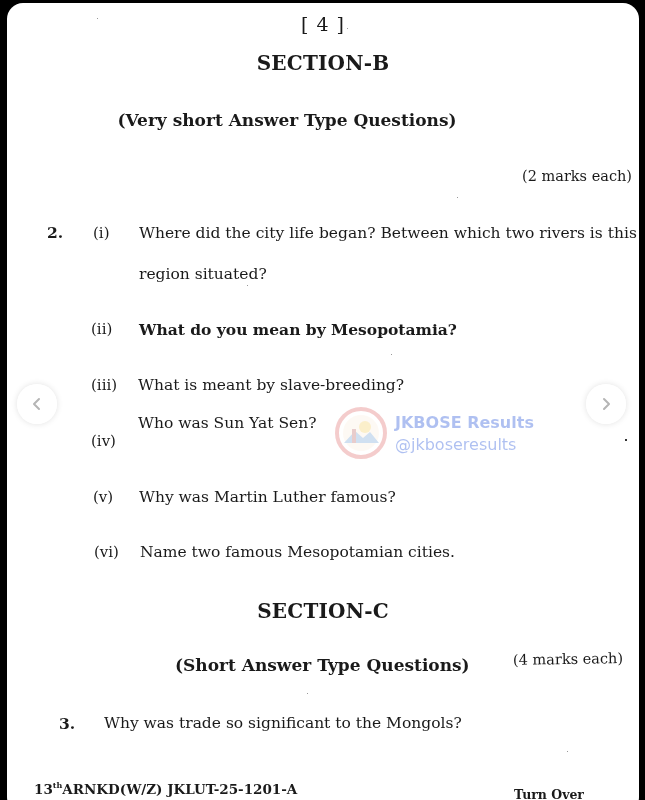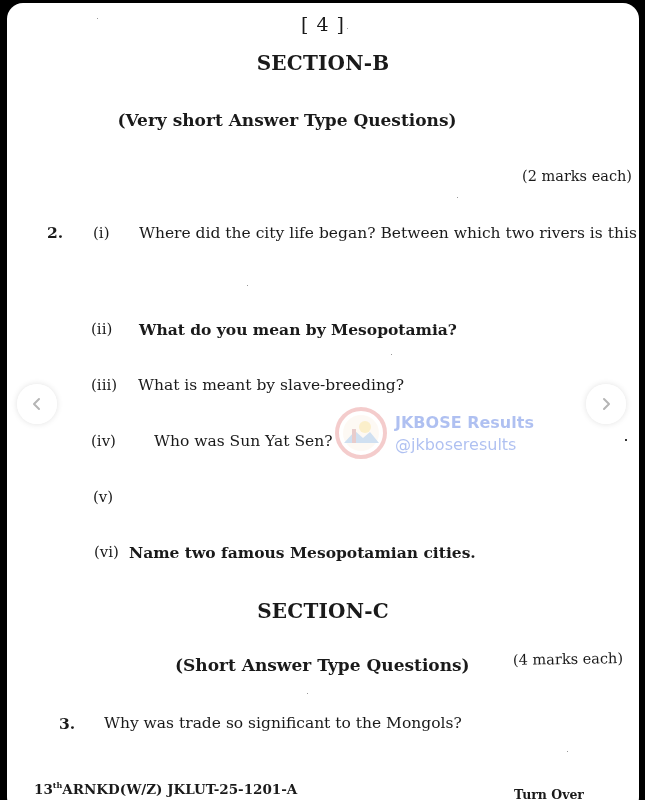--- a/index.html
+++ b/index.html
@@ -40,34 +40,36 @@
   <div class="abs page-num">[ 4 ]</div>
 
   <div class="abs sec-title" style="top:48px;">SECTION-B</div>
   <div class="abs sec-sub" style="left:0;width:560px;top:107px;">(Very short Answer Type Questions)</div>
   <div class="abs marks" style="left:515px;top:165px;">(2 marks each)</div>
 
   <div class="abs qnum" style="left:40px;top:220px;">2.</div>
 
   <div class="abs qsub" style="left:86px;top:221px;">(i)</div>
   <div class="abs qtext" style="left:132px;top:221px;">Where did the city life began? Between which two rivers is this</div>
+  <div class="abs qtext" style="left:132px;top:262px;">region situated?</div>
 
   <div class="abs qsub" style="left:84px;top:317px;">(ii)</div>
   <div class="abs qtext" style="left:132px;top:317px;font-weight:bold;">What do you mean by Mesopotamia?</div>
 
   <div class="abs qsub" style="left:84px;top:373px;">(iii)</div>
   <div class="abs qtext" style="left:131px;top:373px;">What is meant by slave-breeding?</div>
 
   <div class="abs qsub" style="left:84px;top:429px;">(iv)</div>
-  <div class="abs qtext" style="left:131px;top:429px;margin-left:16px;">Who was Sun Yat Sen?</div>
+  <div class="abs qtext" style="left:131px;top:411px;">Who was Sun Yat Sen?</div>
 
   <div class="abs qsub" style="left:86px;top:485px;">(v)</div>
+  <div class="abs qtext" style="left:132px;top:485px;">Why was Martin Luther famous?</div>
 
   <div class="abs qsub" style="left:87px;top:540px;">(vi)</div>
-  <div class="abs qtext" style="left:122px;top:540px;font-weight:bold;">Name two famous Mesopotamian cities.</div>
+  <div class="abs qtext" style="left:133px;top:540px;">Name two famous Mesopotamian cities.</div>
 
   <div class="abs sec-title" style="top:596px;">SECTION-C</div>
   <div class="abs sec-sub" style="left:168px;top:652px;">(Short Answer Type Questions)</div>
   <div class="abs marks" style="left:506px;top:648px;transform:rotate(-1deg);">(4 marks each)</div>
 
   <div class="abs qnum" style="left:52px;top:711px;">3.</div>
   <div class="abs qtext" style="left:97px;top:711px;">Why was trade so significant to the Mongols?</div>
 
   <div class="abs footer" style="left:27px;top:777px;"><span>13</span><sup>th</sup><span>ARNKD(W/Z) JKLUT-25-1201-A</span></div>
   <div class="abs footer" style="left:507px;top:784px;font-size:12.5px;">Turn Over</div>

